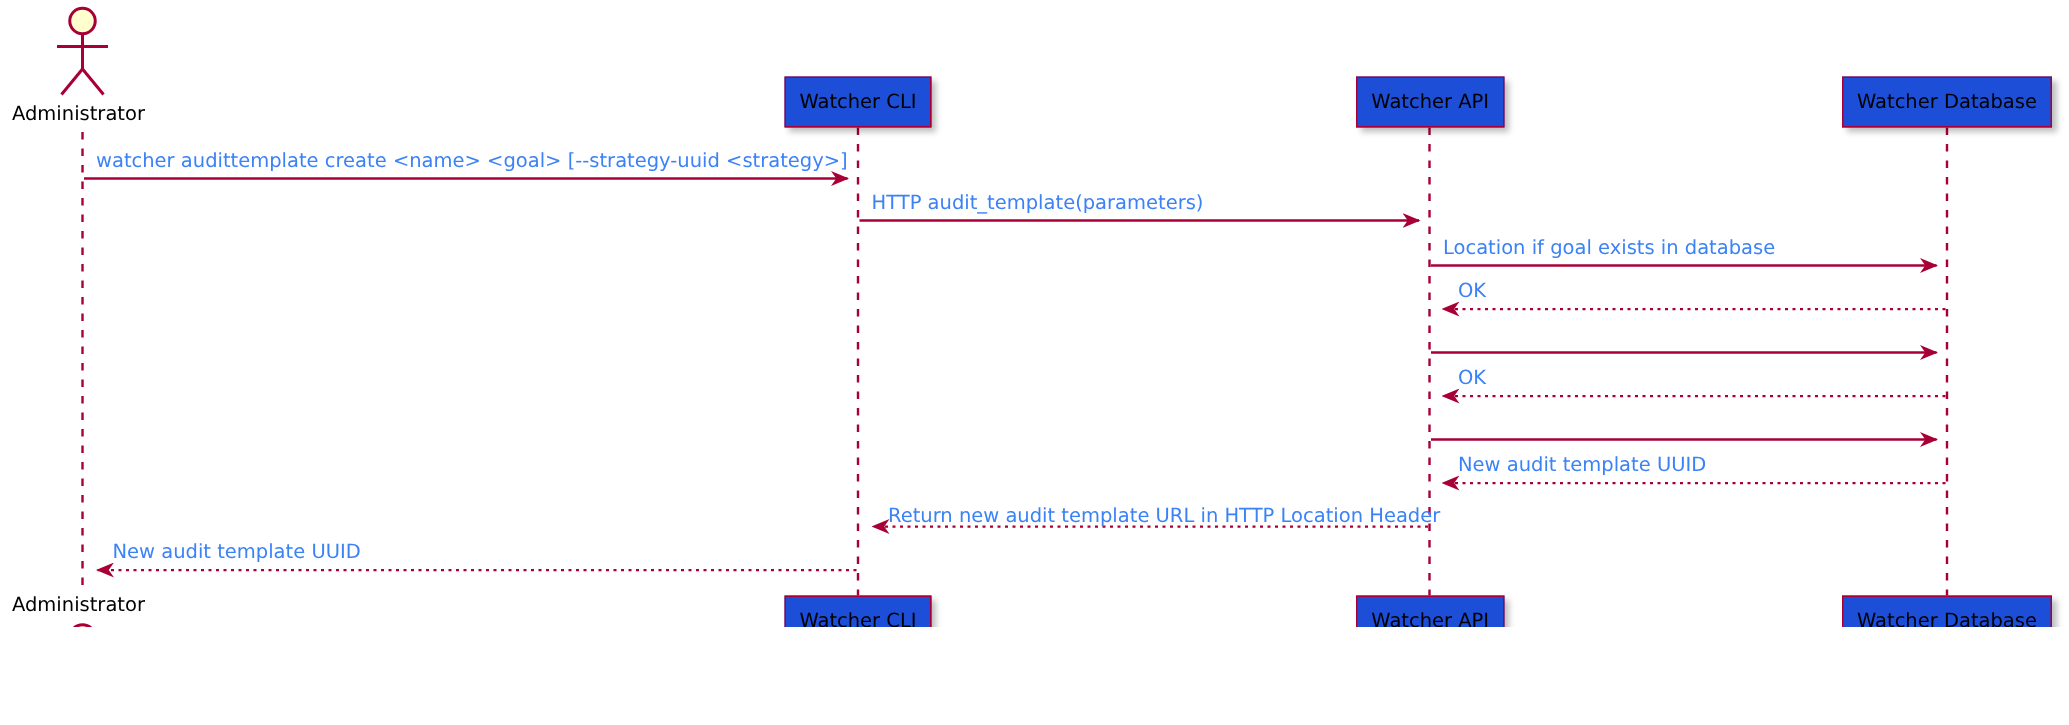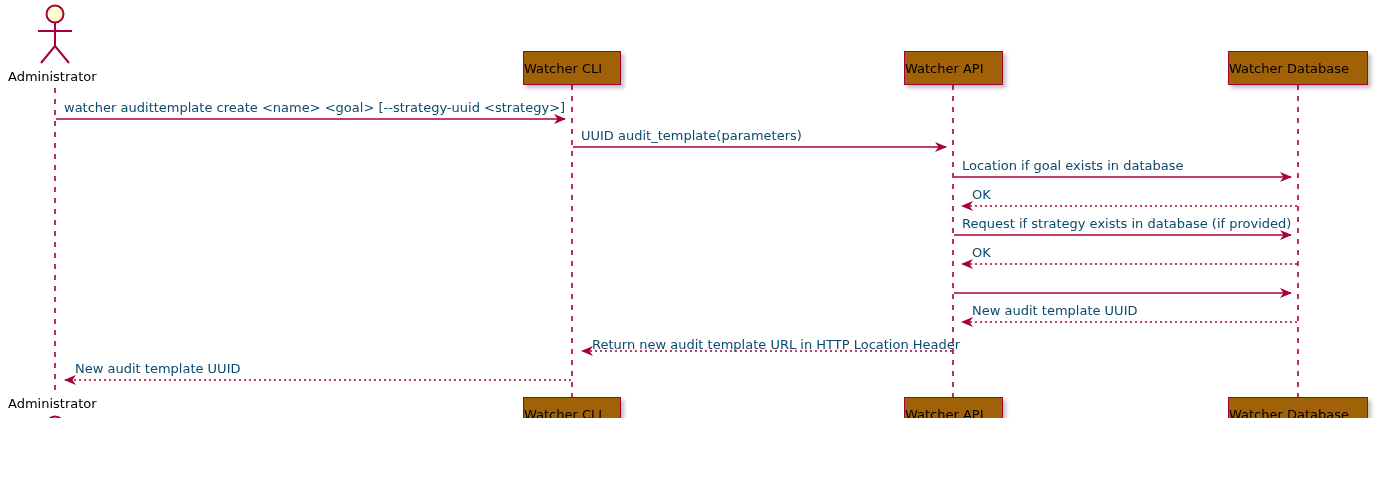--- a/index.html
+++ b/index.html
@@ -19,31 +19,32 @@
     position: absolute;
     left: 0;
     top: 0;
     width: 1379px;
     height: 483px;
   }
   .msg-label {
     position: absolute;
     font-family: "DejaVu Sans", sans-serif;
     font-size: 13px;
-    color: #0c4a6e;
+    color: #3b82f6;
     white-space: nowrap;
     line-height: 14px;
   }
   .participant-box {
     position: absolute;
-    background: #a16207;
+    background: #1d4ed8;
     border: 1.6px solid #A80036;
     box-shadow: 3px 3px 4px rgba(0,0,0,0.25);
     display: flex;
     align-items: center;
+    justify-content: center;
     font-size: 13px;
     color: #000000;
     box-sizing: border-box;
     white-space: nowrap;
   }
   .actor-label {
     position: absolute;
     font-size: 13px;
     color: #000000;
     white-space: nowrap;
@@ -151,22 +152,21 @@
     <span>Watcher CLI</span>
   </div>
   <div class="participant-box" style="left:904px; top:397px; width:99px; height:34px;">
     <span>Watcher API</span>
   </div>
   <div class="participant-box" style="left:1228px; top:397px; width:140px; height:34px;">
     <span>Watcher Database</span>
   </div>
 
   <div class="msg-label" style="left:64px; top:101px;">watcher audittemplate create &lt;name&gt; &lt;goal&gt; [--strategy-uuid &lt;strategy&gt;]</div>
-  <div class="msg-label" style="left:581px; top:129px;">UUID audit_template(parameters)</div>
+  <div class="msg-label" style="left:581px; top:129px;">HTTP audit_template(parameters)</div>
   <div class="msg-label" style="left:962px; top:159px;">Location if goal exists in database</div>
   <div class="msg-label" style="left:972px; top:188px;">OK</div>
-  <div class="msg-label" style="left:962px; top:217px;">Request if strategy exists in database (if provided)</div>
   <div class="msg-label" style="left:972px; top:246px;">OK</div>
   <div class="msg-label" style="left:972px; top:304px;">New audit template UUID</div>
   <div class="msg-label" style="left:592px; top:338px;">Return new audit template URL in HTTP Location Header</div>
   <div class="msg-label" style="left:75px; top:362px;">New audit template UUID</div>
 
 </div>
 
 </body></html>

